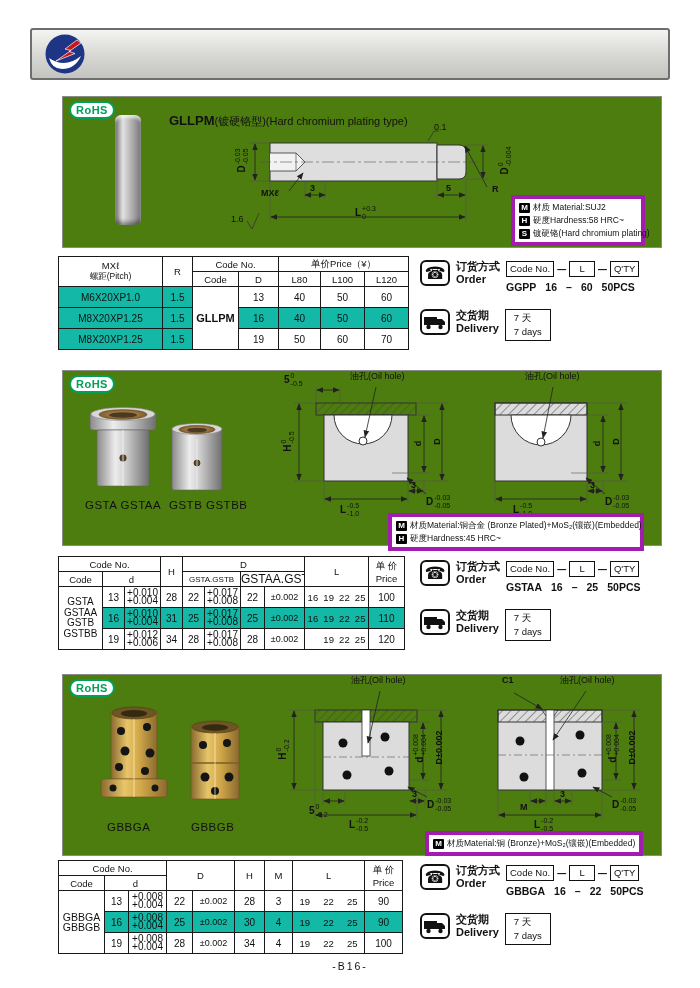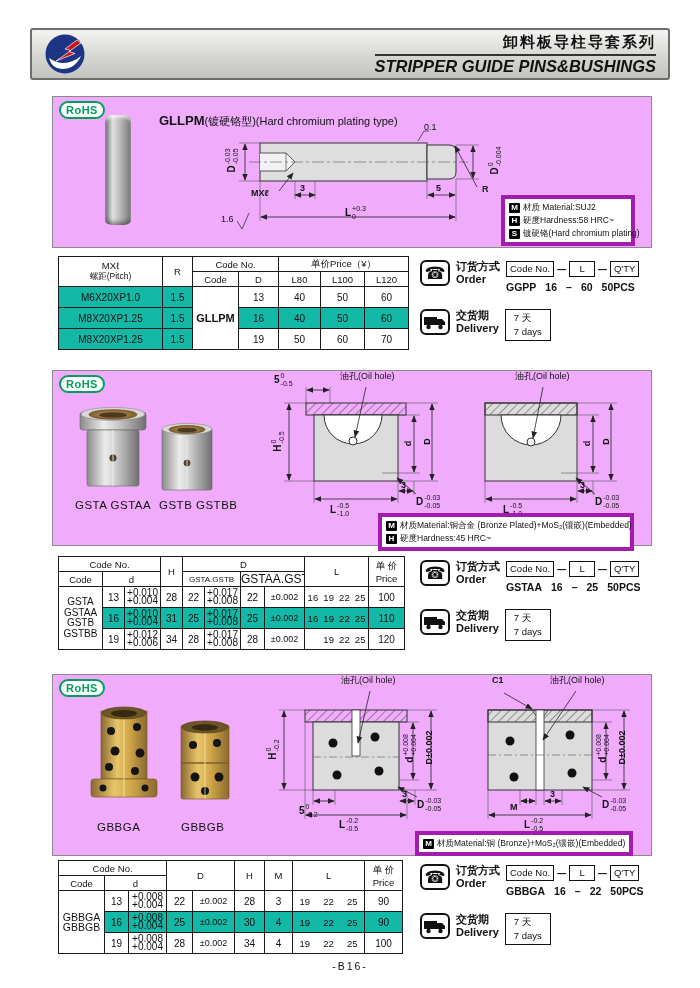--- a/index.html
+++ b/index.html
@@ -9,21 +9,21 @@
 .abs{position:absolute}
 
 #hdr{position:absolute;left:30px;top:28px;width:640px;height:52px;border:2px solid #6e6e6e;border-radius:3px;
 background:linear-gradient(180deg,#f4f4f2,#d6d6d3 55%,#c3c3c0);display:flex;align-items:center;padding:0 12px}
 #brandcn{font-size:21px;font-weight:bold;color:#1a2a66;letter-spacing:3px;line-height:23px}
 #branden{font-size:11.5px;font-weight:bold;color:#1a2a66;letter-spacing:1px}
 #series{margin-left:auto;text-align:right}
 #seriescn{font-size:15px;font-weight:bold;letter-spacing:2px;border-bottom:2px solid #333;padding-bottom:2px}
 #seriesen{font-size:16.5px;font-weight:bold;font-style:italic;margin-top:1px}
 
-.sec{position:absolute;left:52px;width:600px;border:1px solid #8a8a8a;background:#f0abfc}
+.sec{position:absolute;left:62px;width:600px;border:1px solid #8a8a8a;background:#4d7c0f}
 .rohs{position:absolute;top:4px;left:6px;border:2px solid #00a05a;border-radius:9px;color:#00a05a;font-weight:bold;
 font-size:11px;line-height:14px;padding:0 5px;background:#fff;letter-spacing:.5px;z-index:3}
 
 .draw{position:absolute}
 .draw svg{position:absolute;left:0;top:0;overflow:visible}
 .dimline{stroke:#222;stroke-width:.8}
 .thin{stroke:#555;stroke-width:.6}
 .dim{position:absolute;font-size:9px;line-height:9px;white-space:nowrap;display:flex;align-items:center;gap:1px;color:#111}
 .dim b{font-size:10px}
 .vrot{transform:rotate(-90deg);transform-origin:center}
@@ -92,24 +92,20 @@
         </radialGradient>
   </defs>
 </svg>
 
 <div id="hdr">
   <svg width="42" height="42" viewBox="0 0 42 42">
     <circle cx="21" cy="21" r="19.5" fill="#1d3584"></circle>
     <path d="M5,25 q16,11 32,-2 q-6,13 -19,13 q-10,0 -13,-11z" fill="#fff"></path>
     <path d="M33,7 l-12,9 6,1.5 -15,10.5 19,-7.5 -6,-2 12,-8.5z" fill="#c8161d" stroke="#fff" stroke-width="0.7"></path>
   </svg>
-  <div id="series">
-    <div id="seriescn">卸料板导柱导套系列</div>
-    <div id="seriesen">STRIPPER GUIDE PINS&amp;BUSHINGS</div>
-  </div>
 </div>
 
 <div class="sec" style="top:96px;height:152px">
   <span class="rohs">RoHS</span>
   <div id="pinphoto"></div>
   <div class="s1title"><b>GLLPM</b><span>(镀硬铬型)(Hard chromium plating type)</span></div>
 
   <div class="draw" style="left:140px;top:32px;width:440px;height:118px">
     <svg width="440" height="118" viewBox="0 0 440 118">
       <line class="thin" x1="67" y1="14" x2="46" y2="14"></line>

